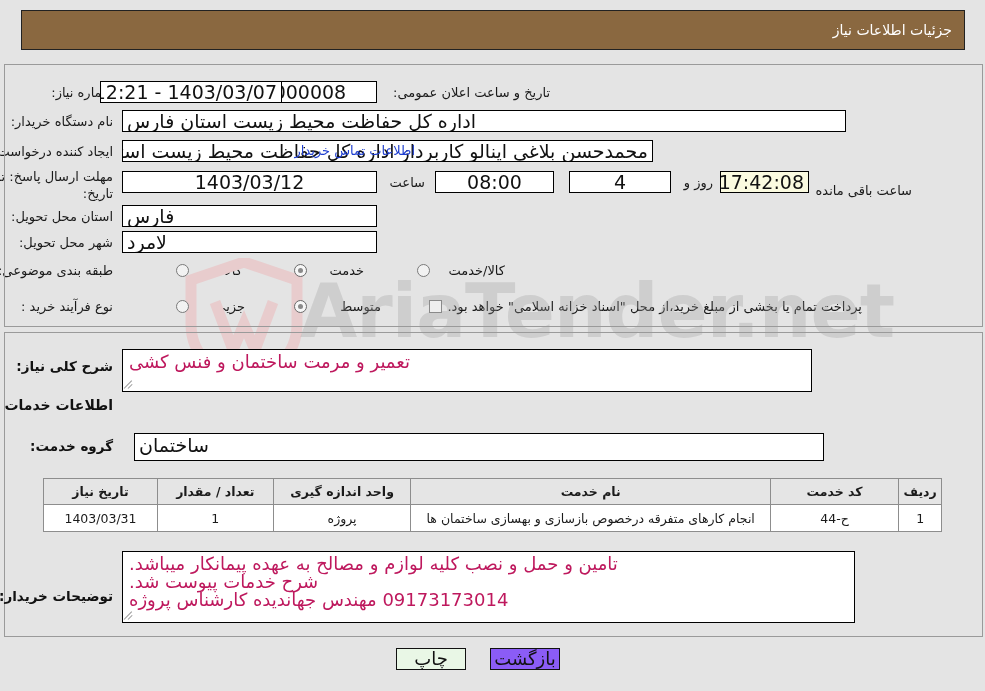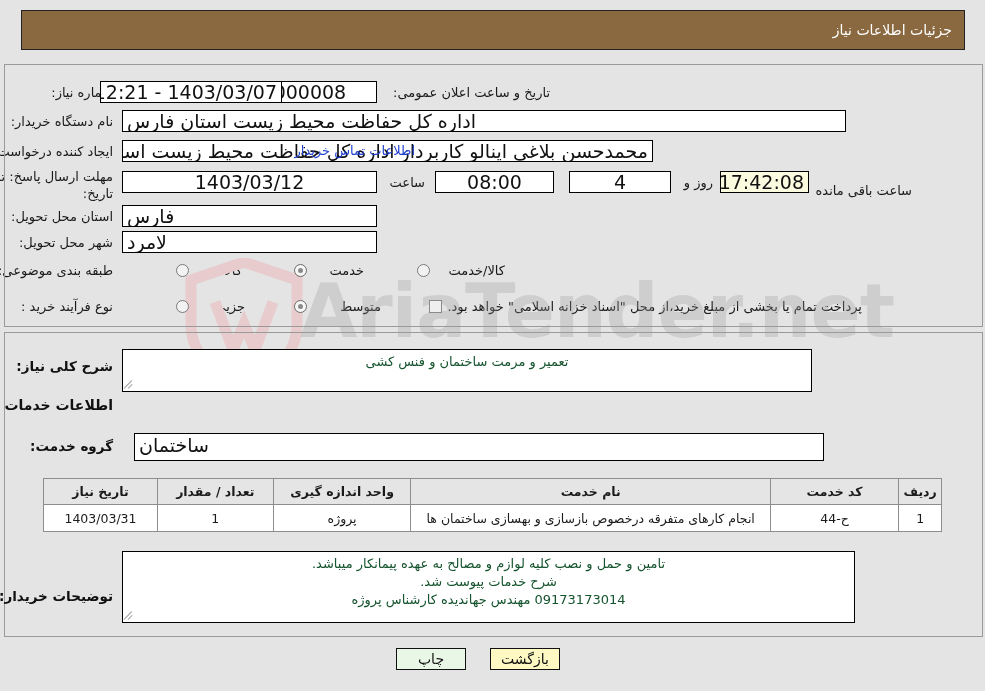--- a/index.html
+++ b/index.html
@@ -167,24 +167,24 @@
     white-space: nowrap;
     z-index: 4;
   }
 
   
   .ta {
     position: absolute;
     background: #ffffff;
     border: 1px solid #000;
     box-sizing: border-box;
-    font-size: 13px;
-    color: #14532d;
+    font-size: 18px;
+    color: #be185d;
     padding: 3px 6px 0 6px;
-    text-align: center;
+    text-align: left;
     line-height: 18px;
     overflow: hidden;
     z-index: 4;
     font-family: "DejaVu Sans", "Liberation Sans", sans-serif;
   }
   .resize-grip {
     position: absolute;
     width: 12px; height: 12px;
     left: 1px; bottom: 1px;
     z-index: 5;
@@ -223,30 +223,30 @@
     text-align: center;
     white-space: nowrap;
   }
 
   
   .btn {
     position: absolute;
     height: 22px;
     border: 1px solid #111;
     box-sizing: border-box;
-    font-size: 14px;
+    font-size: 18px;
     color: #111;
     text-align: center;
     line-height: 20px;
     cursor: pointer;
     z-index: 4;
     font-family: "DejaVu Sans", "Liberation Sans", sans-serif;
   }
   .btn-print { background: #e9f7e6; }
-  .btn-back  { background: #fef9c3; }
+  .btn-back  { background: #8b5cf6; }
 </style>
 </head>
 <body>
 
 <div id="page">
 
   <div class="watermark">
     <svg class="wm-shield" viewBox="0 0 118 128">
       <path d="M59 4 L112 22 L112 66 C112 98 88 116 59 124 C30 116 6 98 6 66 L6 22 Z" fill="none" stroke="#e8cccd" stroke-width="11"></path>
       <path d="M30 44 L48 92 L59 66 L70 92 L88 44" fill="none" stroke="#e8cccd" stroke-width="11" stroke-linejoin="miter"></path>

